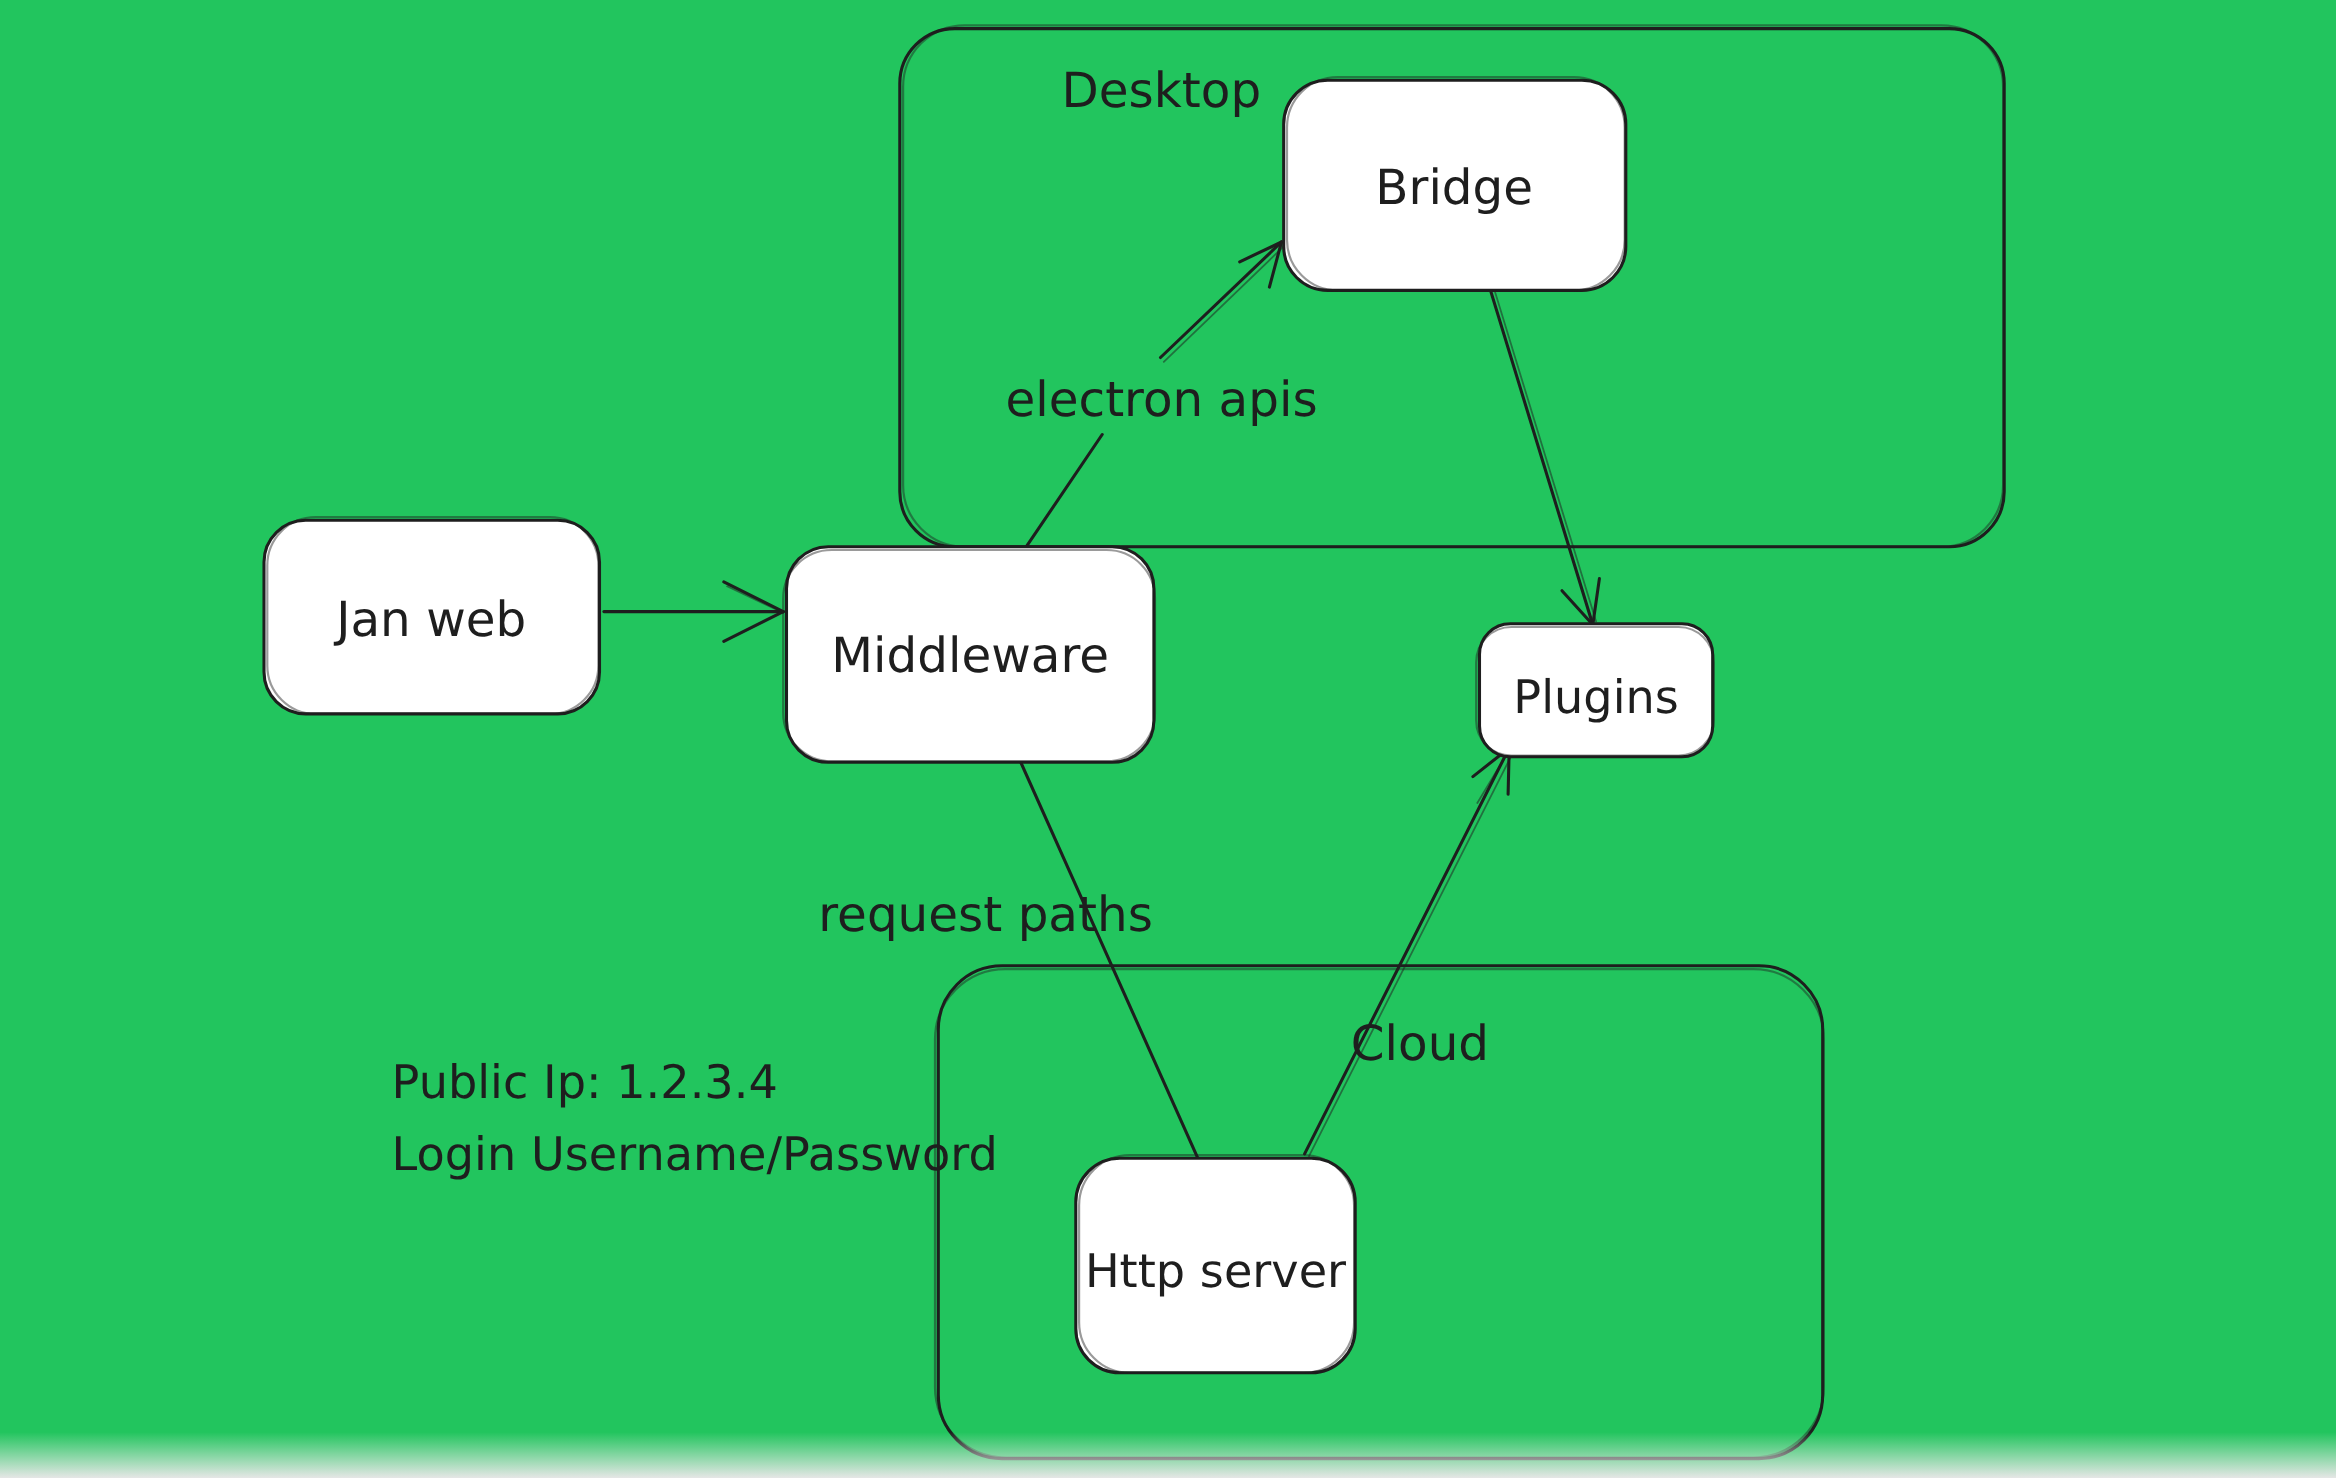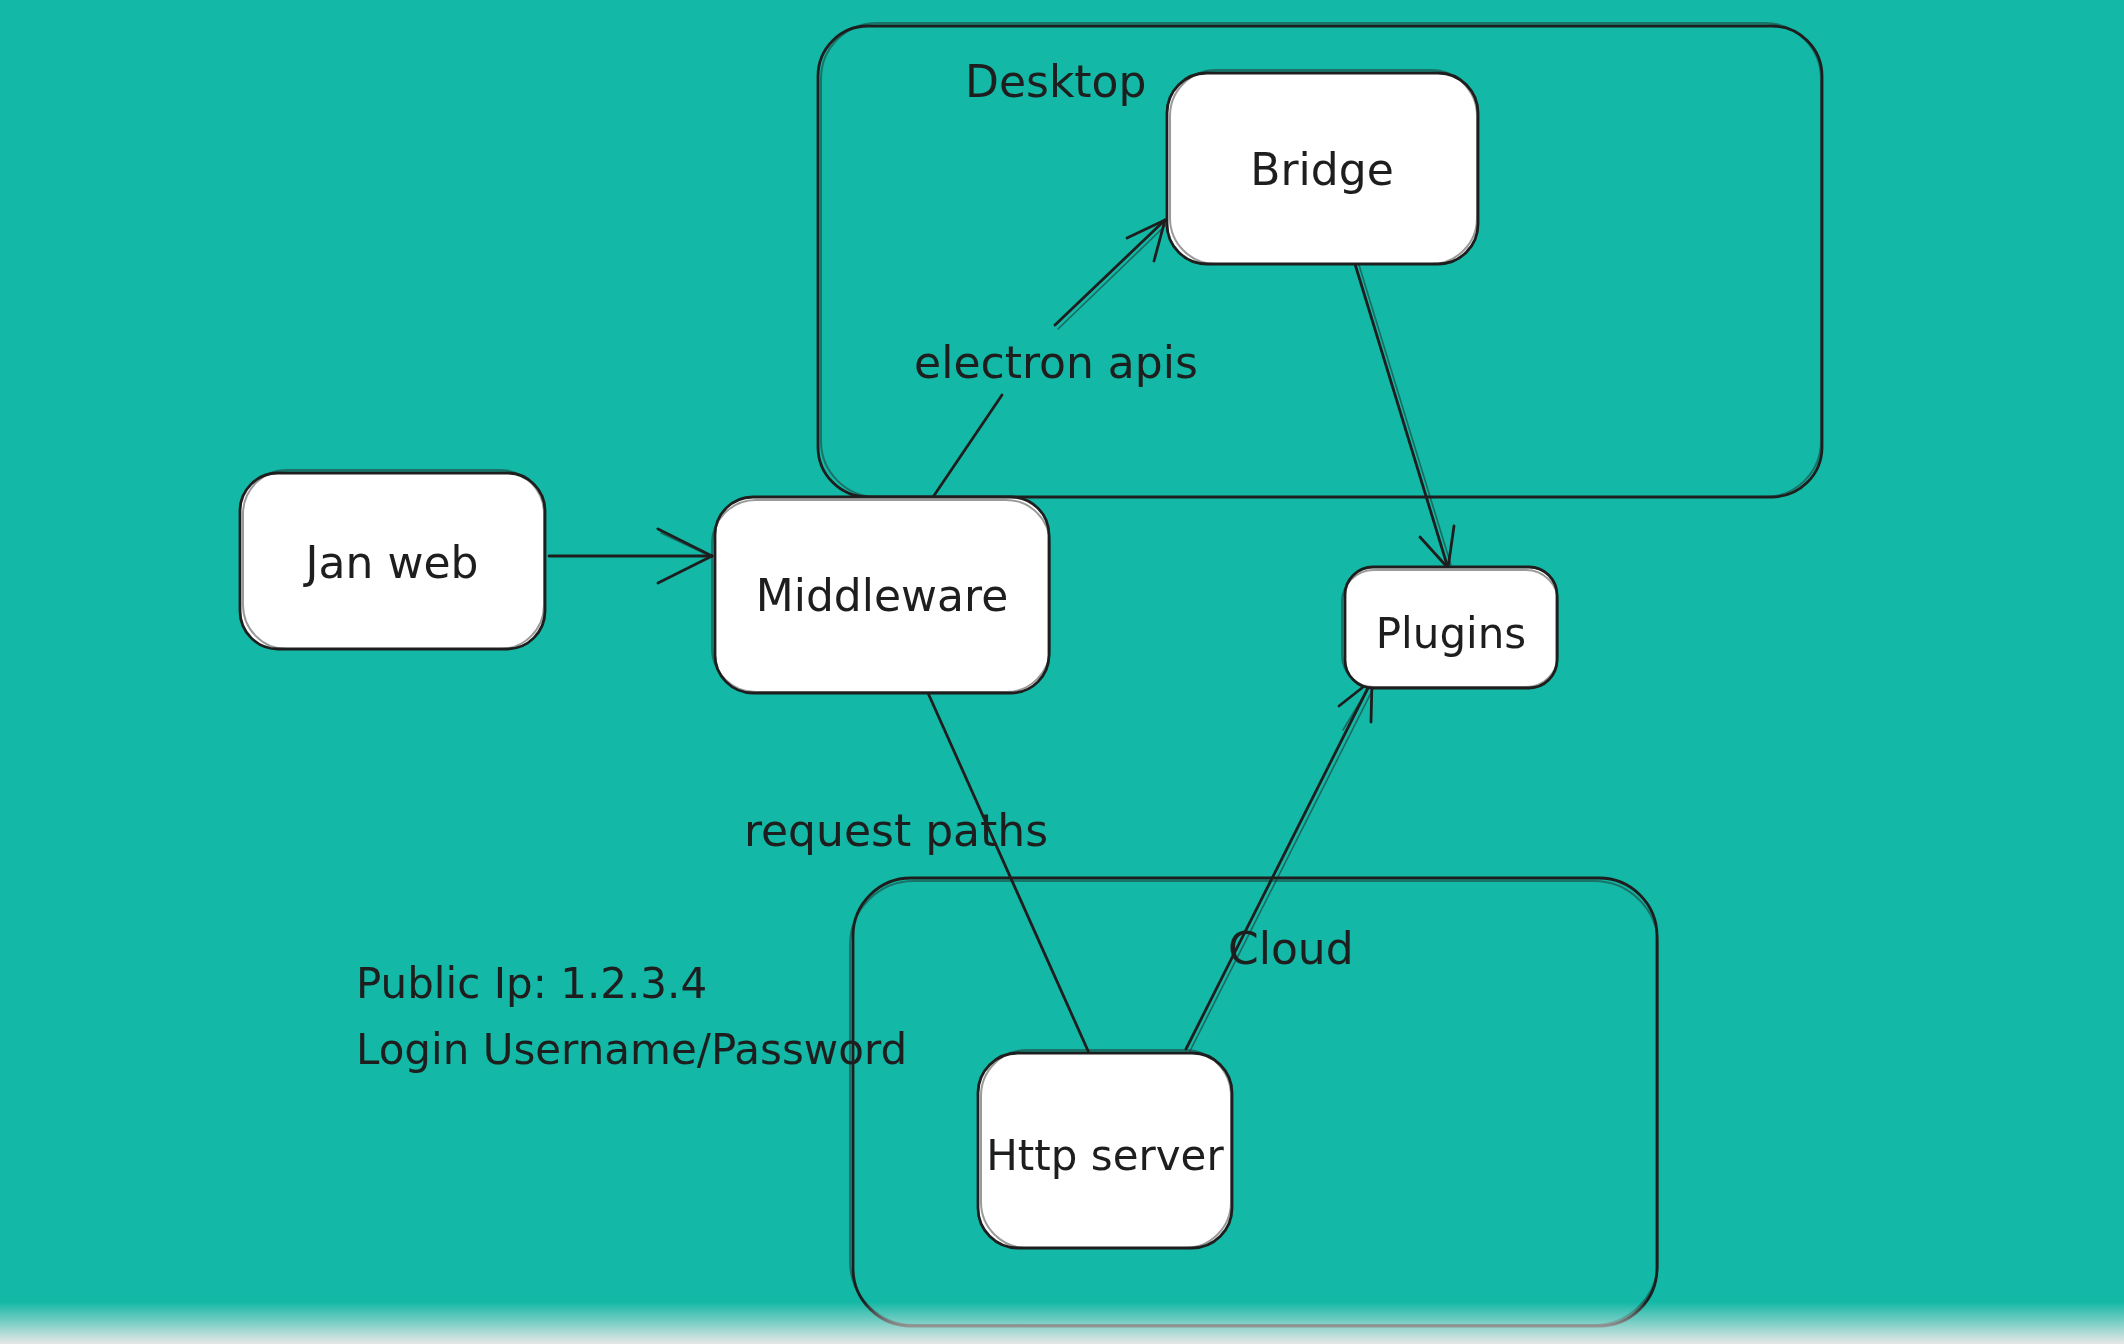--- a/index.html
+++ b/index.html
@@ -4,21 +4,21 @@
 <style>
   html, body {
     margin: 0;
     padding: 0;
     background: #ffffff;
   }
   #stage {
     position: relative;
     width: 2124px;
     height: 1344px;
-    background: #14b8a6;
+    background: #22c55e;
     overflow: hidden;
     font-family: "DejaVu Sans", "Liberation Sans", sans-serif;
   }
   svg.diagram {
     position: absolute;
     left: 0;
     top: 0;
   }
   .shape {
     fill: #ffffff;

